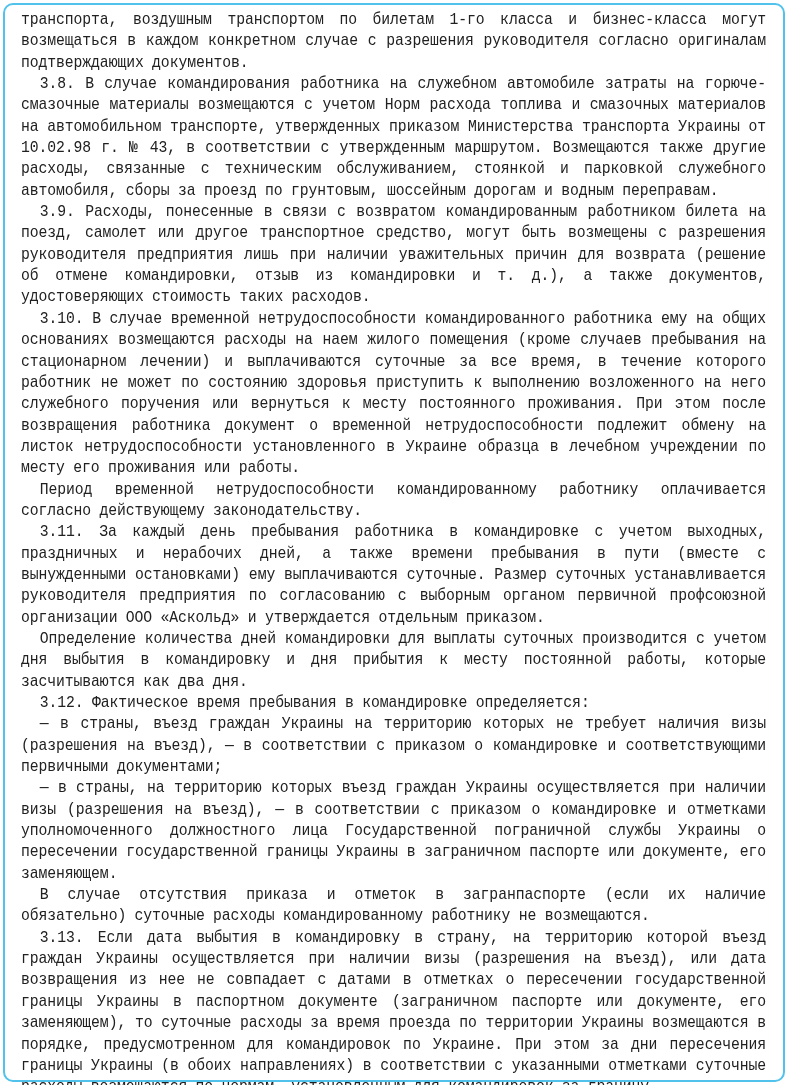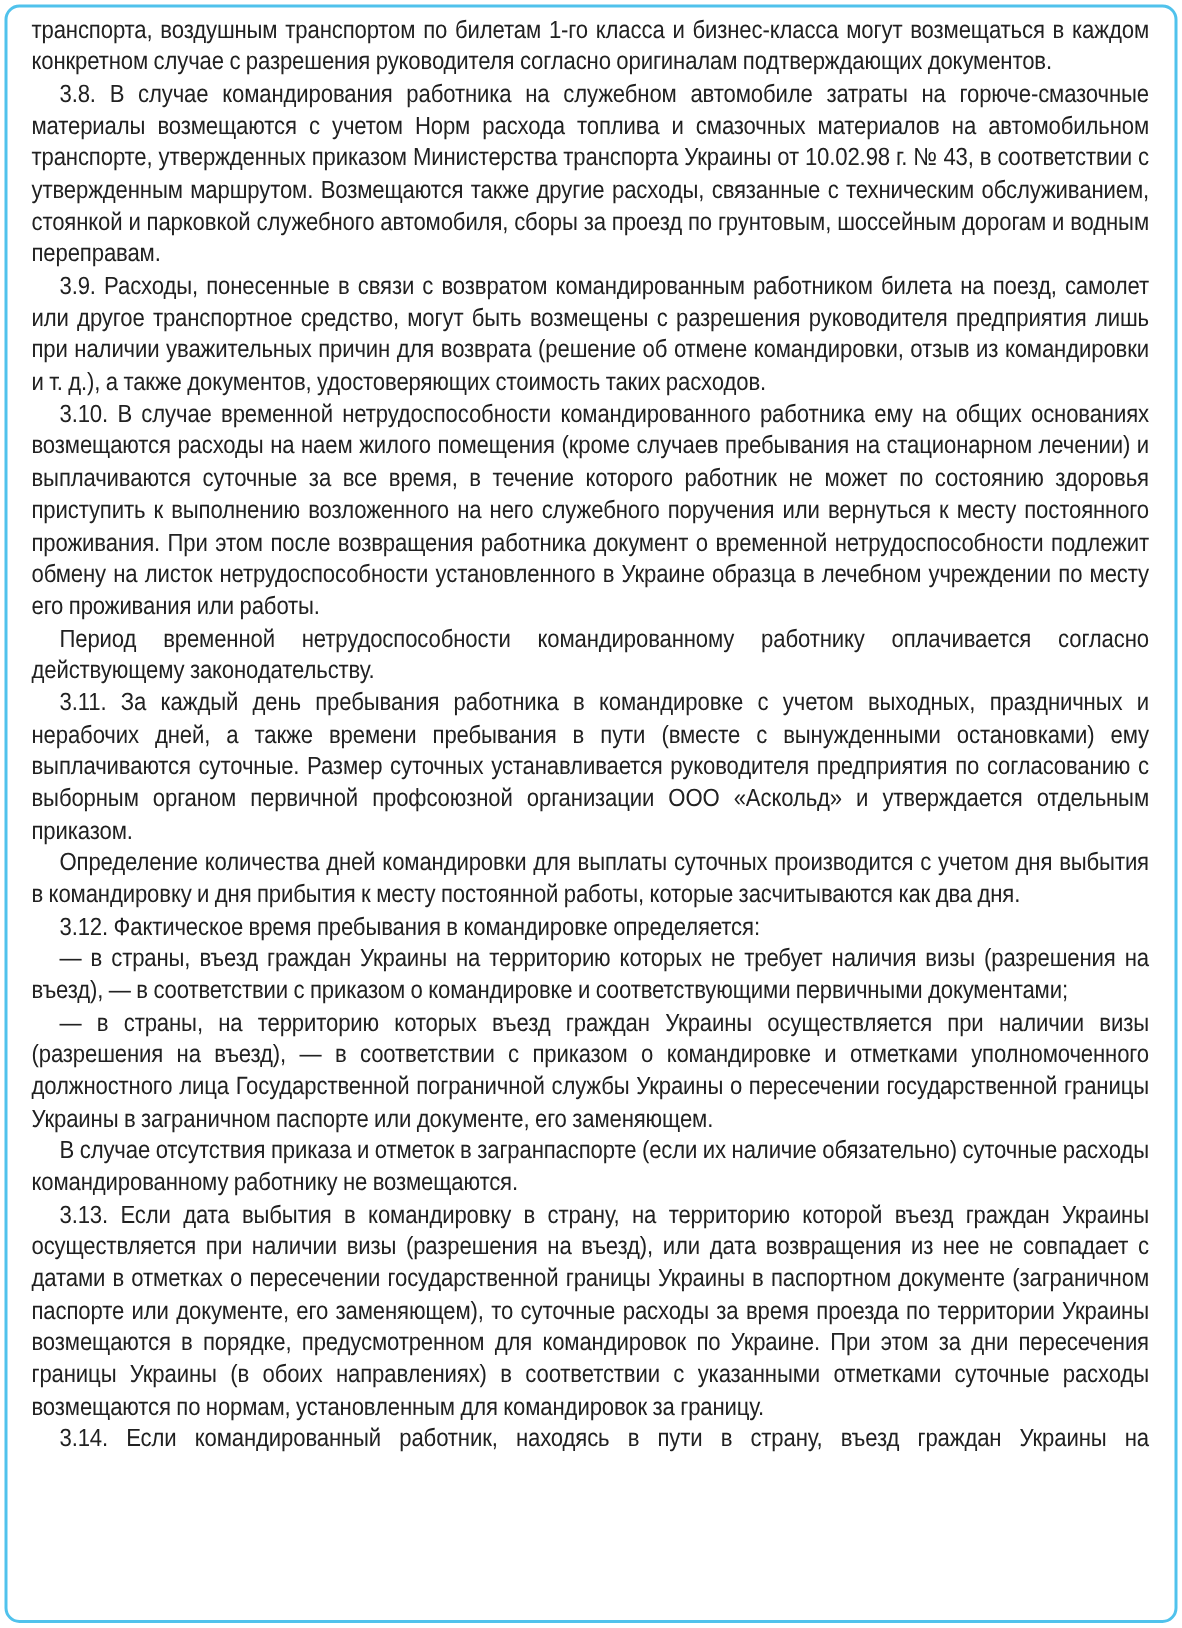--- a/index.html
+++ b/index.html
@@ -2,21 +2,21 @@
 <html><head>
 <meta charset="utf-8">
 <style>
   html, body { margin: 0; padding: 0; background: #ffffff; }
   .page {
     position: relative;
     width: 788px;
     height: 1085px;
     background: #ffffff;
     overflow: hidden;
-    font-family: Liberation Sans, sans-serif;
+    font-family: Liberation Mono, monospace;
   }
   .page-border {
     position: absolute;
     left: 3px; top: 3px; right: 3px; bottom: 3px;
     border: 2px solid #50C2EC;
     border-radius: 10px;
     pointer-events: none;
   }
   .content {
     position: absolute;

